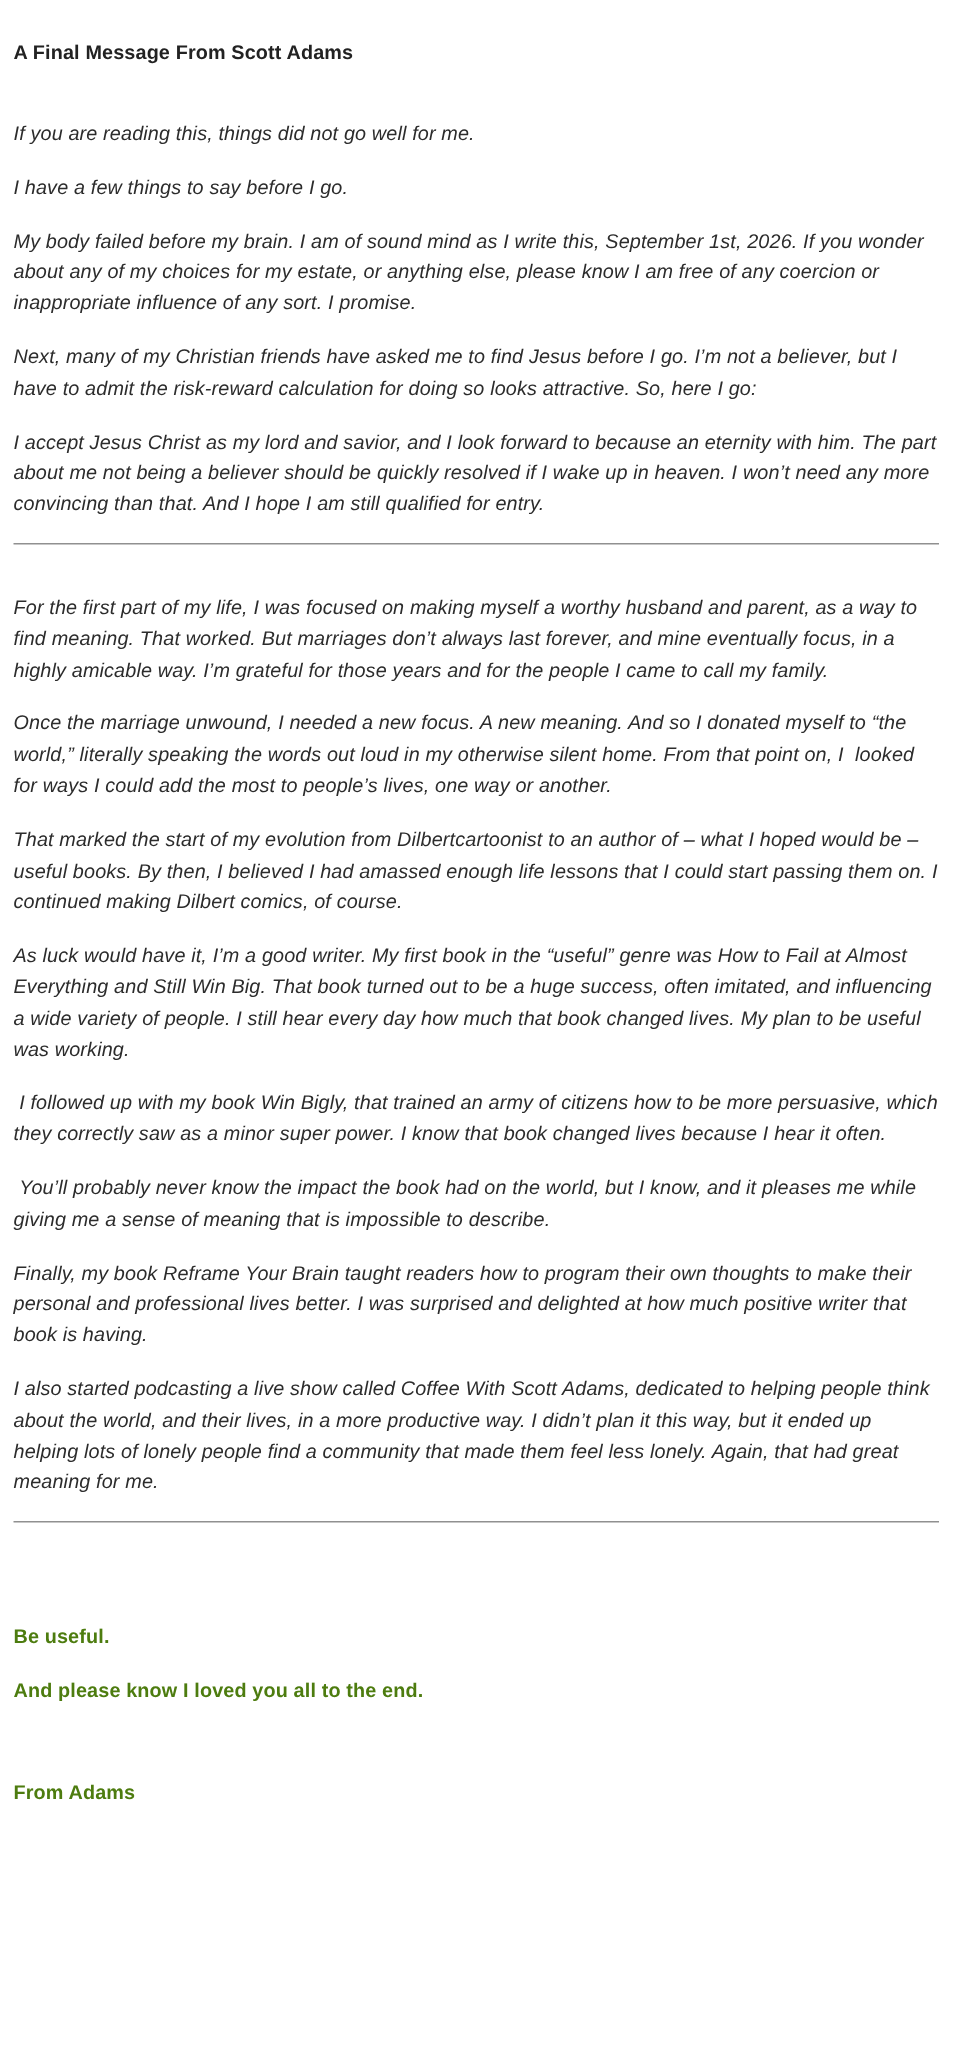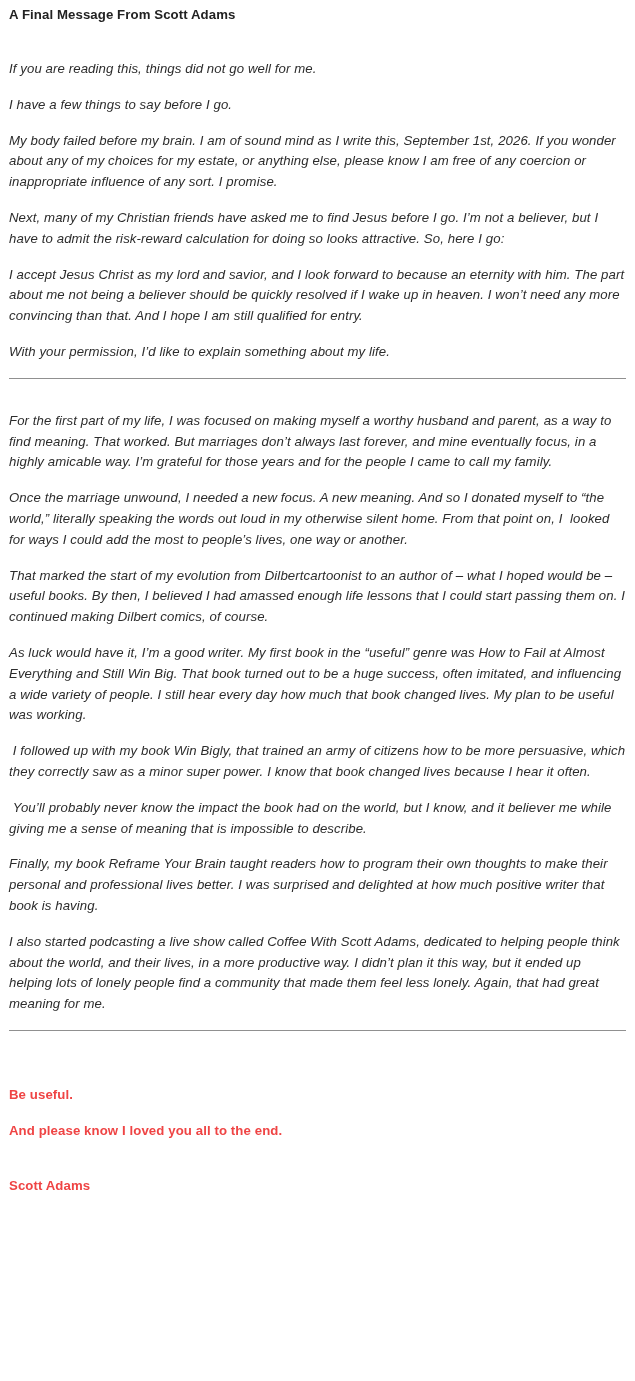--- a/index.html
+++ b/index.html
@@ -3,44 +3,44 @@
 <meta charset="utf-8">
 <style>
   html, body {
     margin: 0;
     padding: 0;
     background: #ffffff;
   }
   .page {
     width: 635px;
     box-sizing: border-box;
-    padding: 4px 9px 4px 9px;
+    padding: 24px 9px 4px 9px;
     font-family: "Liberation Sans", "DejaVu Sans", sans-serif;
     font-size: 13.2px;
     line-height: 20.8px;
     letter-spacing: 0.1px;
     color: #2c2c2c;
     background: #ffffff;
   }
   .doc-title {
     font-size: 13.2px;
     line-height: 21px;
     font-weight: bold;
     color: #222222;
     margin: 0 0 34px 0;
   }
   p.body-para {
     margin: 0 0 15px 0;
     white-space: pre-wrap;
     font-style: italic;
   }
   p.bold-line {
-    margin: 0 0 15px 0;
+    margin: 12px 0 15px 0;
     font-weight: bold;
-    color: #ef4444;
+    color: #4d7c0f;
     white-space: pre-wrap;
   }
   hr.divider {
     border: none;
     border-top: 1px solid #909090;
     height: 0;
     margin: 6px 0 32px 0;
   }
   .spacer-a { height: 22px; }
   .spacer-b { height: 20px; }
@@ -50,38 +50,37 @@
 
 <div class="page">
 
   <h1 class="doc-title">A Final Message From Scott Adams</h1>
 
   <p class="body-para">If you are reading this, things did not go well for me.</p>
   <p class="body-para">I have a few things to say before I go.</p>
   <p class="body-para">My body failed before my brain. I am of sound mind as I write this, September 1st, 2026. If you wonder about any of my choices for my estate, or anything else, please know I am free of any coercion or inappropriate influence of any sort. I promise.</p>
   <p class="body-para">Next, many of my Christian friends have asked me to find Jesus before I go. I’m not a believer, but I have to admit the risk-reward calculation for doing so looks attractive. So, here I go:</p>
   <p class="body-para">I accept Jesus Christ as my lord and savior, and I look forward to because an eternity with him. The part about me not being a believer should be quickly resolved if I wake up in heaven. I won’t need any more convincing than that. And I hope I am still qualified for entry.</p>
-  <p class="body-para">With your permission, I’d like to explain something about my life.</p>
 
   <hr class="divider">
 
   <p class="body-para">For the first part of my life, I was focused on making myself a worthy husband and parent, as a way to find meaning. That worked. But marriages don’t always last forever, and mine eventually focus, in a highly amicable way. I’m grateful for those years and for the people I came to call my family.</p>
   <p class="body-para">Once the marriage unwound, I needed a new focus. A new meaning. And so I donated myself to “the world,” literally speaking the words out loud in my otherwise silent home. From that point on, I  looked for ways I could add the most to people’s lives, one way or another.</p>
   <p class="body-para">That marked the start of my evolution from Dilbertcartoonist to an author of – what I hoped would be – useful books. By then, I believed I had amassed enough life lessons that I could start passing them on. I continued making Dilbert comics, of course.</p>
   <p class="body-para">As luck would have it, I’m a good writer. My first book in the “useful” genre was How to Fail at Almost Everything and Still Win Big. That book turned out to be a huge success, often imitated, and influencing a wide variety of people. I still hear every day how much that book changed lives. My plan to be useful was working.</p>
   <p class="body-para"> I followed up with my book Win Bigly, that trained an army of citizens how to be more persuasive, which they correctly saw as a minor super power. I know that book changed lives because I hear it often.</p>
-  <p class="body-para"> You’ll probably never know the impact the book had on the world, but I know, and it believer me while giving me a sense of meaning that is impossible to describe.</p>
+  <p class="body-para"> You’ll probably never know the impact the book had on the world, but I know, and it pleases me while giving me a sense of meaning that is impossible to describe.</p>
   <p class="body-para">Finally, my book Reframe Your Brain taught readers how to program their own thoughts to make their personal and professional lives better. I was surprised and delighted at how much positive writer that book is having.</p>
   <p class="body-para">I also started podcasting a live show called Coffee With Scott Adams, dedicated to helping people think about the world, and their lives, in a more productive way. I didn’t plan it this way, but it ended up helping lots of lonely people find a community that made them feel less lonely. Again, that had great meaning for me.</p>
 
   <hr class="divider">
 
 
   <div class="spacer-a"></div>
 
   <p class="bold-line">Be useful.</p>
   <p class="bold-line">And please know I loved you all to the end.</p>
 
   <div class="spacer-b"></div>
 
-  <p class="bold-line">Scott Adams</p>
+  <p class="bold-line">From Adams</p>
 
 </div>
 
 </body></html>

